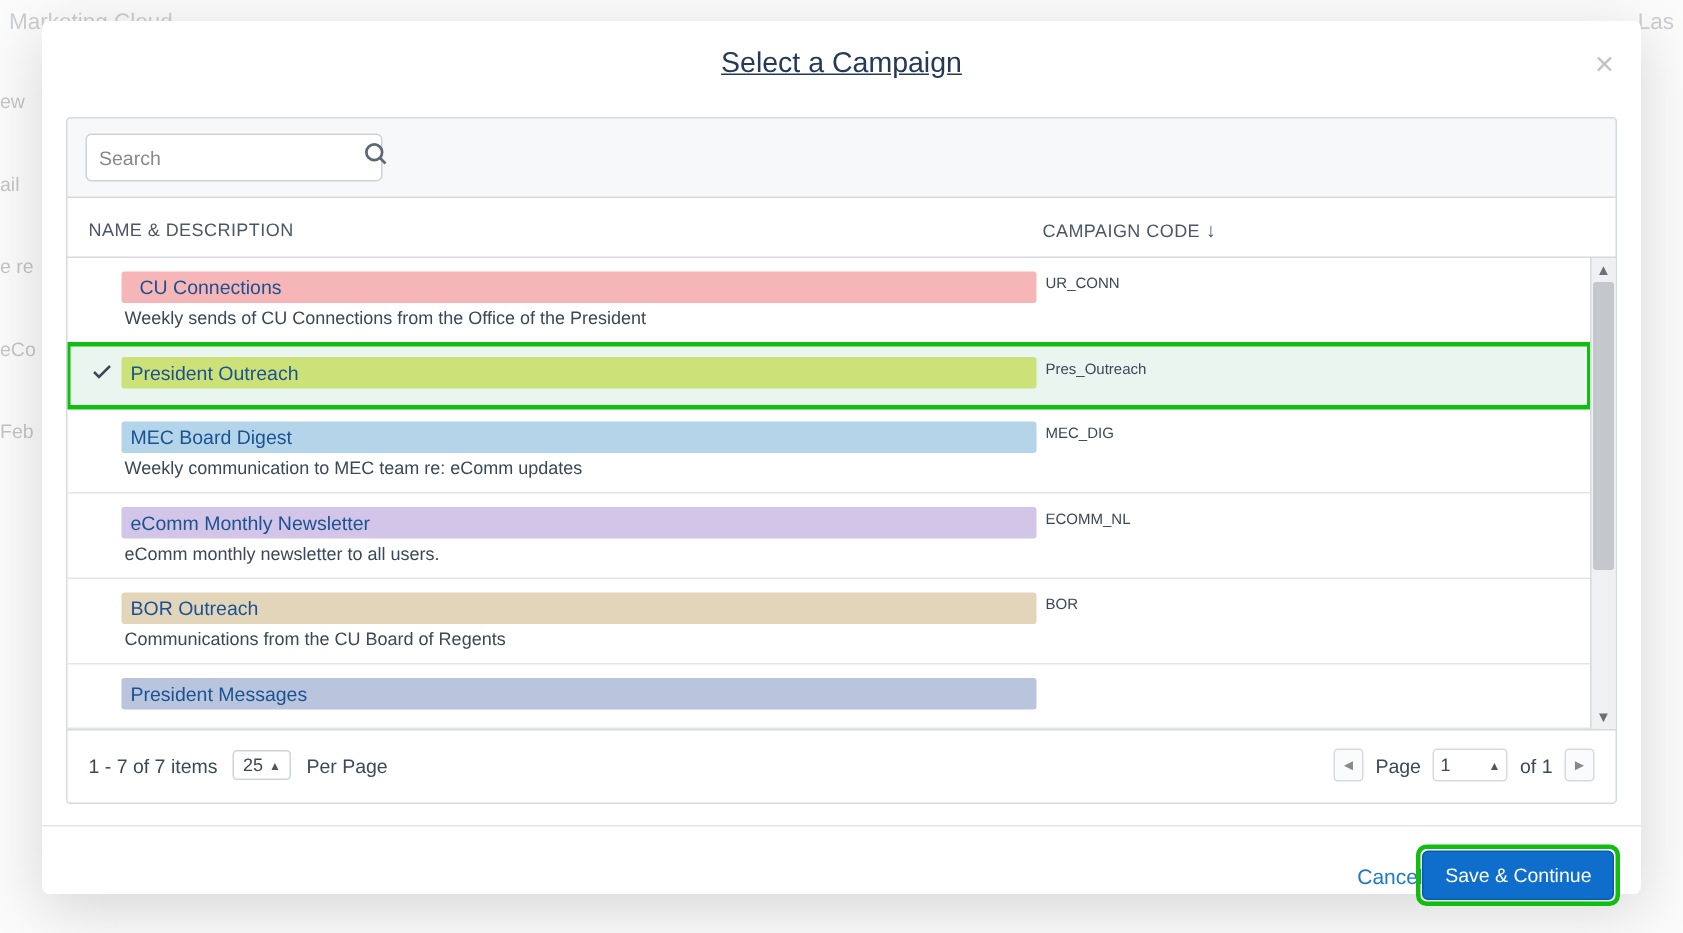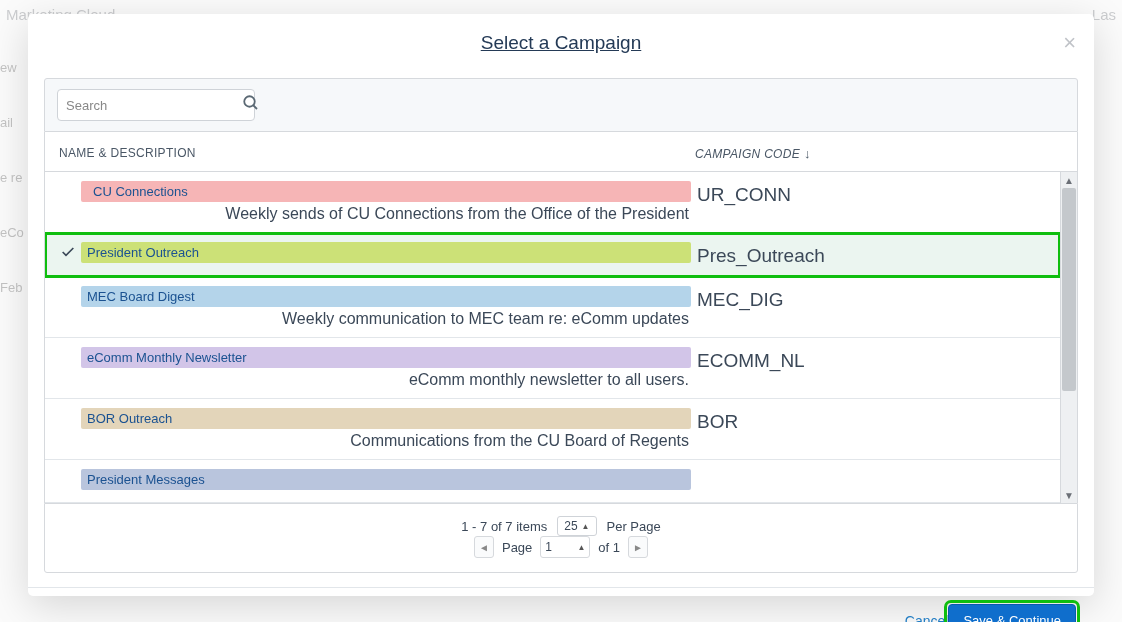--- a/index.html
+++ b/index.html
@@ -95,21 +95,21 @@
       background: #fff;
       border-left: 1px solid #d6d9dd;
       border-right: 1px solid #d6d9dd;
       border-bottom: 1px solid #d6d9dd;
       padding: 14px 14px 10px 14px;
       font-size: 12px;
       letter-spacing: 0.3px;
       color: #4a5766;
     }
     .col-name { flex: 0 0 636px; }
-    .col-code { flex: 1; display: flex; align-items: center; gap: 4px; font-style: italic;}
+    .col-code { flex: 1; display: flex; align-items: center; gap: 4px;}
     .table-body-wrap {
       position: relative;
       border-left: 1px solid #d6d9dd;
       border-right: 1px solid #d6d9dd;
       flex: 1;
       display: flex;
     }
     .table-body {
       flex: 1;
       overflow: hidden;
@@ -139,30 +139,29 @@
     }
     .name-pill {
       display: block;
       padding: 3px 6px;
       color: #1b5291;
       font-size: 13px;
       border-radius: 2px;
       margin-bottom: 3px;
     }
     .desc-text {
-      font-size: 16px;
+      font-size: 12px;
       color: #3b4858;
       padding: 0 2px;
-      text-align: right;
     }
     .code-cell {
       flex: 1;
       padding-top: 3px;
       color: #3b4858;
-      font-size: 19px;
+      font-size: 10px;
       padding-left:6px;
     }
     .scroll-col {
       width: 17px;
       background: #eef0f2;
       border-left: 1px solid #d6d9dd;
       position: relative;
     }
     .scroll-arrow {
       height: 16px;
@@ -189,21 +188,20 @@
       display: flex;
       justify-content: space-between;
       align-items: center;
       padding: 12px 14px 14px 14px;
       font-size: 13px;
       color: #3b4858;
       border: 1px solid #d6d9dd;
       border-top: 1px solid #d6d9dd;
       border-radius: 0 0 3px 3px;
       background: #fff;
-      flex-direction: column;
     }
     .page-left { display: flex; align-items: center; gap: 10px; }
     .per-page-select {
       border: 1px solid #cfd3d8;
       border-radius: 3px;
       padding: 2px 6px;
       font-size: 12px;
       display: flex;
       align-items: center;
       gap: 4px;

